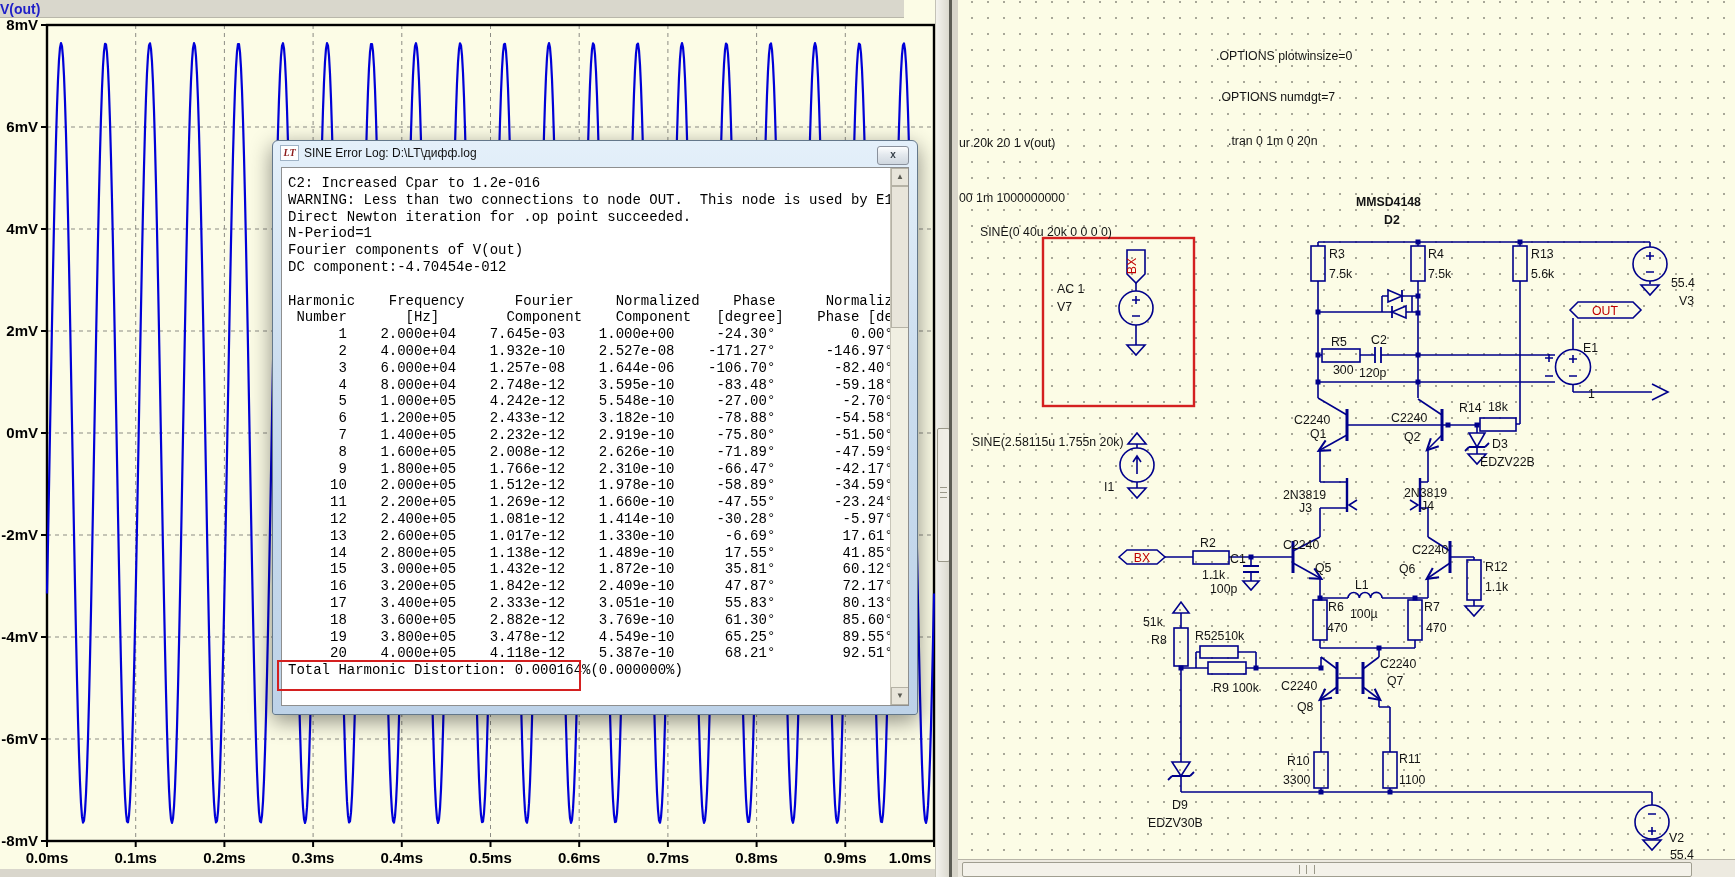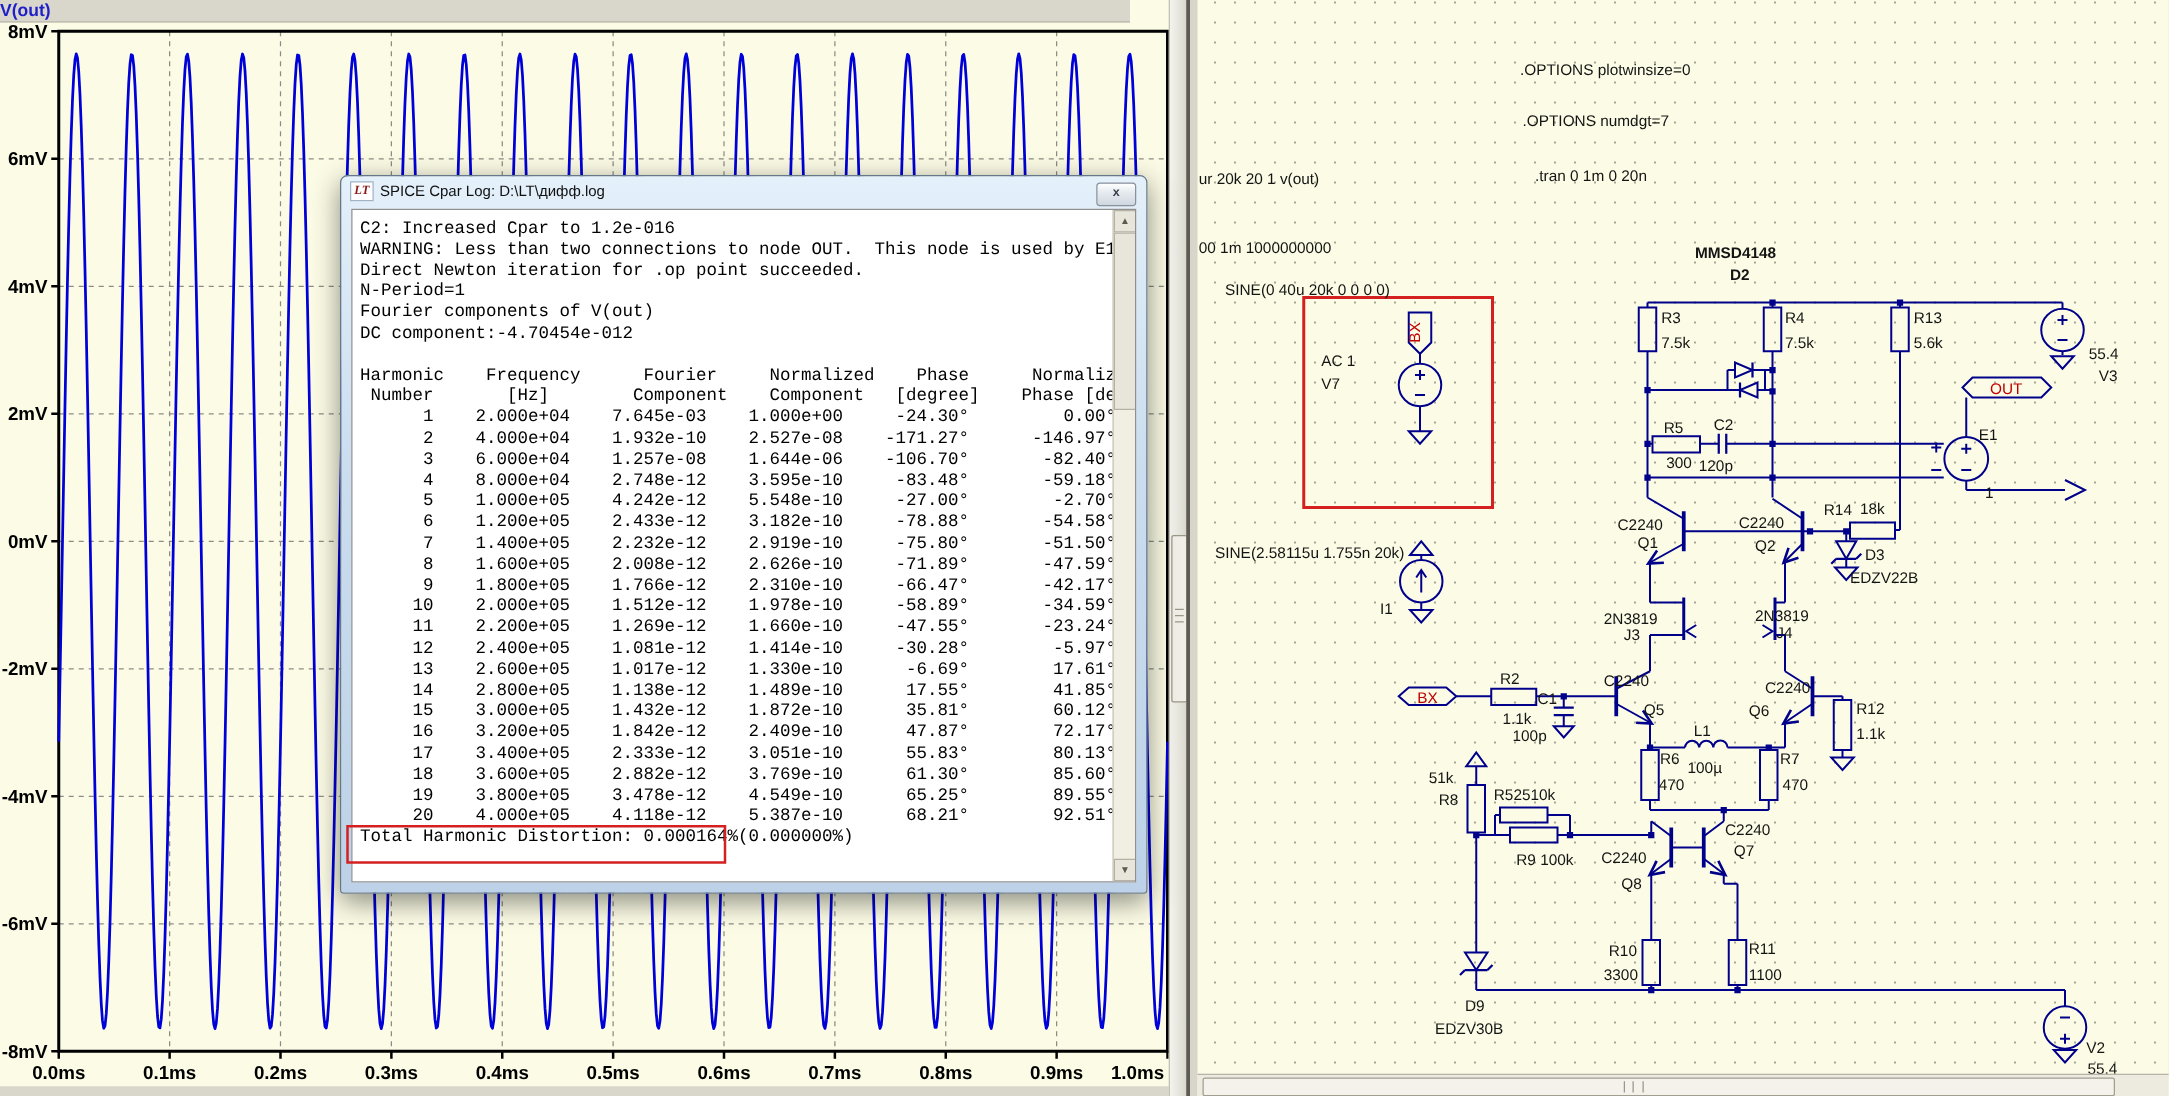--- a/index.html
+++ b/index.html
@@ -356,21 +356,21 @@
   <div id="hscroll-thumb">
     <div class="vgrips">
         <div></div>
       </div>
   </div>
 </div>
 
 <div id="dialog">
   <div id="dialog-titlebar">
     <div id="dialog-icon">LT</div>
-    <span id="dialog-title">SPICE Cpar Log: D:\LT\дифф.log</span>
+    <span id="dialog-title">SINE Error Log: D:\LT\дифф.log</span>
   </div>
   <div id="dialog-close">x</div>
   <div id="dialog-content">
     <pre id="log-pre">C2: Increased Cpar to 1.2e-016
 WARNING: Less than two connections to node OUT.  This node is used by E1.
 Direct Newton iteration for .op point succeeded.
 N-Period=1
 Fourier components of V(out)
 DC component:-4.70454e-012
 

